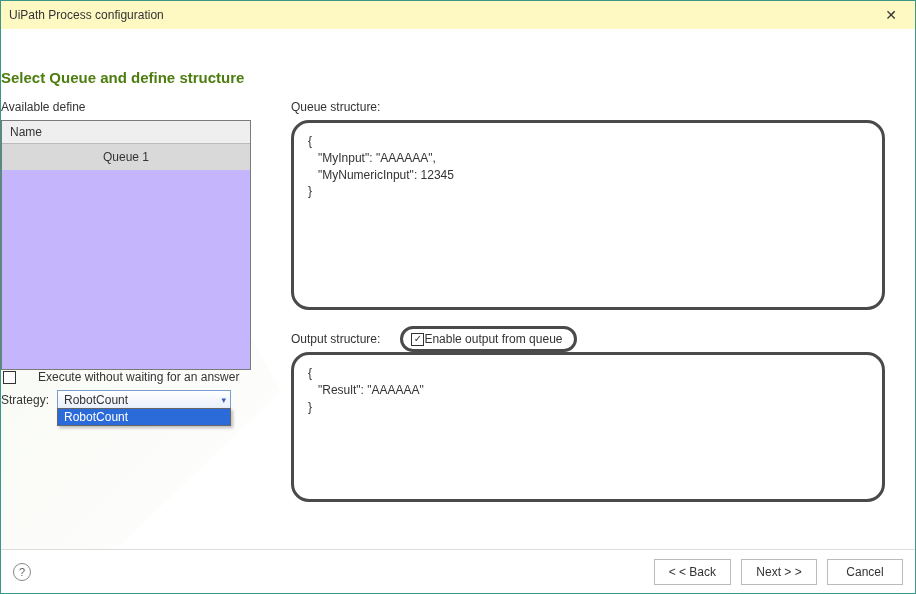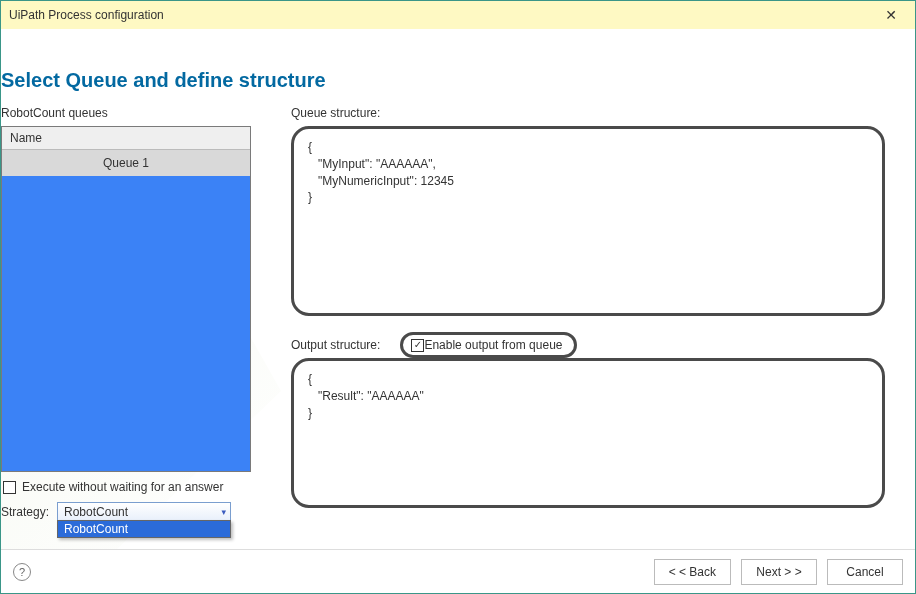--- a/index.html
+++ b/index.html
@@ -5,29 +5,29 @@
 *{box-sizing:border-box;margin:0;padding:0;font-family:"Segoe UI",Tahoma,sans-serif;font-size:12px;color:#333}
 body{background:#fff;width:916px;height:594px;overflow:hidden;border:1px solid #3a9688;position:relative}
 .titlebar{height:28px;display:flex;align-items:center;padding:0 8px;background:#fef9c3}
 .titlebar .title{flex:1;font-size:12px;color:#333}
 .titlebar .close{width:32px;height:28px;display:flex;align-items:center;justify-content:center;cursor:pointer;font-size:14px}
 .content{display:flex;height:calc(100% - 28px - 44px);position:relative}
 .sidebar{width:220px;padding:50px 14px 10px 38px}
 .step{position:relative;padding:4px 0 8px 12px;font-size:12.5px;color:#333}
 .step::before{content:"";position:absolute;left:-4px;top:9px;width:6px;height:6px;border:1.5px solid #3a9688;border-radius:50%;background:#fff}
 .main{flex:1;padding:10px 30px 10px 0;position:relative}
-h2{font-size:20px;font-weight:700;margin:30px 0 14px 0;color:#0369a1}
+h2{font-size:15px;font-weight:700;margin:30px 0 14px 0;color:#4d7c0f}
 .cols{display:flex;gap:40px}
 .left-col{width:250px}
 .right-col{flex:1}
 .sublabel{font-size:12px;margin-bottom:6px}
-.listbox{border:1px solid #7a7a7a;height:346px;background:#3b82f6}
+.listbox{border:1px solid #7a7a7a;height:250px;background:#c4b5fd}
 .list-head{background:#efefef;border-bottom:1px solid #bbb;padding:4px 8px;font-size:12px}
 .list-row{padding:6px 20px;text-align:center;background:#d9d9d9;font-size:12px}
-.chk-row{display:flex;align-items:flex-end;gap:6px;margin:8px 2px}
+.chk-row{display:flex;align-items:flex-end;gap:22px;margin:0 2px}
 .chk{width:13px;height:13px;border:1px solid #333;background:#fff;display:inline-flex;align-items:center;justify-content:center;font-size:10px;line-height:1}
 .chk.checked::after{content:"✓";font-size:10px}
 .strategy-row{display:flex;align-items:flex-start;gap:8px;margin-top:6px}
 .select{border:1px solid #7a9ecf;background:linear-gradient(#fff,#e9f0fb);height:19px;width:174px;display:flex;align-items:center;justify-content:space-between;padding:0 4px 0 6px;font-size:12px}
 .chev{font-size:9px;color:#3a5bbf}
 .dropdown{position:absolute;border:1px solid #666;background:#fff;width:174px;box-shadow:2px 2px 3px rgba(0,0,0,0.25);margin-top:-1px}
 .dropdown .opt{padding:1px 6px;font-size:12px}
 .dropdown .opt.sel{background:#2b6bd9;color:#fff}
 .box{border:3px solid #4a4a4a;border-radius:18px;padding:8px 10px;background:#fff}
 .qstruct{height:190px;margin-bottom:16px}
@@ -51,21 +51,21 @@
 </div>
 
 <div class="bg-shape"></div>
 
 <div class="content">
 
   <div class="main">
     <h2>Select Queue and define structure</h2>
     <div class="cols">
       <div class="left-col">
-        <div class="sublabel">RobotCount queues</div>
+        <div class="sublabel">Available define</div>
         <div class="listbox">
           <div class="list-head">Name</div>
           <div class="list-row">Queue 1</div>
         </div>
         <div class="chk-row">
           <span class="chk"></span>
           <span>Execute without waiting for an answer</span>
         </div>
         <div class="strategy-row">
           <span style="padding-top:3px">Strategy:</span>

